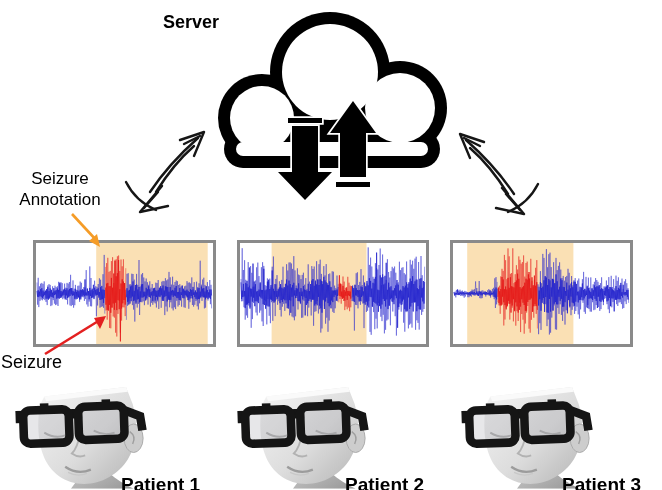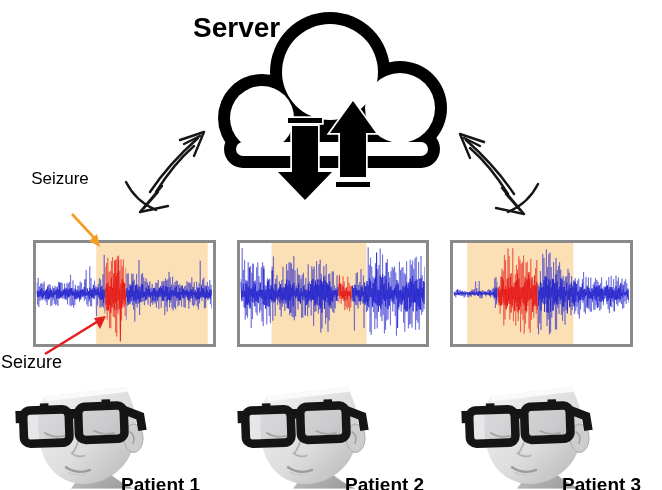--- a/index.html
+++ b/index.html
@@ -5,21 +5,21 @@
   html,body{margin:0;padding:0;}
   body{
     width:662px;height:490px;position:relative;overflow:hidden;
     background:#ffffff;
     font-family:"Liberation Sans",sans-serif;
     color:#000;
   }
   .abs{position:absolute;}
   .label{color:#000;}
   #server-label{
-    left:193px;top:12px;font-size:28px;font-weight:bold;letter-spacing:0px;
+    left:163px;top:12px;font-size:18px;font-weight:bold;letter-spacing:0px;
   }
   #seizure-annotation-label{
     left:0px;top:168px;width:120px;text-align:center;
     font-size:17px;line-height:21px;
   }
   #seizure-label{
     left:1px;top:352px;font-size:18px;
   }
   .patient-label{
     top:474px;font-size:19px;font-weight:bold;z-index:6;
@@ -90,20 +90,21 @@
     <polyline points="56,14 80,6 70,30"></polyline>
     <polyline points="60,18 76,10"></polyline>
     <polyline points="38,60 16,86 44,80"></polyline>
     <polyline points="34,66 20,82"></polyline>
     <path d="M 2 56 C 8 68 18 78 32 84"></path>
   </g>
 </svg>
 
 <div class="abs label" id="seizure-annotation-label">
   <div>Seizure</div>
+  <div>Annotation</div>
 </div>
 
 <div class="abs label" id="seizure-label">Seizure</div>
 
 <div class="abs eeg-plot" id="eeg-plot-1">
     <svg width="177" height="101">
       <rect x="60.2" y="0" width="111.5" height="101" fill="#fae0b4"></rect>
       <polyline points="1.0,39.5 1.6,61.7 2.2,34.8 2.8,64.1 3.4,43.3 4.0,57.9 4.6,40.7 5.2,56.6 5.8,39.9 6.4,57.3 7.0,40.9 7.6,56.1 8.2,38.4 8.8,57.1 9.4,47.5 10.0,58.9 10.6,47.8 11.2,62.1 11.8,42.4 12.4,55.7 13.0,41.1 13.6,54.1 14.2,41.9 14.8,63.1 15.4,46.7 16.0,62.3 16.6,43.3 17.2,57.1 17.8,48.6 18.4,60.7 19.0,42.7 19.6,62.1 20.2,44.1 20.8,61.5 21.4,43.3 22.0,63.0 22.6,38.8 23.2,55.5 23.8,40.6 24.4,53.0 25.0,39.3 25.6,54.8 26.2,40.1 26.8,56.2 27.4,46.2 28.0,54.8 28.6,40.6 29.2,55.5 29.8,44.7 30.4,56.9 31.0,39.9 31.6,61.4 32.2,40.6 32.8,53.4 33.4,39.0 34.0,62.4 34.6,31.8 35.2,63.1 35.8,45.2 36.4,62.0 37.0,37.4 37.6,64.7 38.2,45.7 38.8,62.2 39.4,41.9 40.0,54.7 40.6,46.8 41.2,53.6 41.8,42.8 42.4,54.7 43.0,42.6 43.6,58.8 44.2,38.6 44.8,54.6 45.4,39.8 46.0,53.9 46.6,47.5 47.2,54.3 47.8,44.1 48.4,57.9 49.0,44.5 49.6,56.1 50.2,27.1 50.8,61.4 51.4,45.1 52.0,63.6 52.6,48.1 53.2,58.6 53.8,23.4 54.4,63.2 55.0,35.0 55.6,63.4 56.2,46.9 56.8,54.1 57.4,48.1 58.0,54.6 58.6,37.7 59.2,53.2 59.8,43.2 60.4,73.3 61.0,43.9 61.6,62.5 62.2,41.0 62.8,52.9 63.4,35.3 64.0,64.7 64.6,36.7 65.2,63.9 65.8,46.6 66.4,63.4 67.0,31.2 67.6,64.8 68.2,11.9 68.8,70.7" fill="none" stroke="#2323cd" stroke-width="0.8" opacity="0.55"></polyline>
       <polyline points="69.4,23.9 70.0,67.5 70.6,20.1 71.2,76.7 71.8,14.8 72.4,67.1 73.0,28.9 73.6,85.0 74.2,27.9 74.8,85.3 75.4,18.1 76.0,64.1 76.6,14.2 77.2,73.5 77.8,40.0 78.4,74.6 79.0,16.8 79.6,89.7 80.2,16.3 80.8,93.5 81.4,13.3 82.0,70.9 82.6,12.5 83.2,57.9 83.8,28.0 84.4,89.7 85.0,16.5 85.6,77.6 86.2,23.3 86.8,64.2 87.4,16.3 88.0,64.4 88.6,40.4 89.2,73.1 89.8,25.2" fill="none" stroke="#e51717" stroke-width="0.8" opacity="0.55"></polyline>
       <polyline points="90.4,76.9 91.0,30.8 91.6,62.8 92.2,30.2 92.8,58.3 93.4,41.4 94.0,55.3 94.6,41.3 95.2,54.7 95.8,30.7 96.4,62.1 97.0,31.0 97.6,66.6 98.2,36.6 98.8,78.6 99.4,44.5 100.0,59.3 100.6,30.9 101.2,64.6 101.8,42.1 102.4,60.9 103.0,17.0 103.6,72.0 104.2,43.5 104.8,54.3 105.4,31.4 106.0,59.3 106.6,30.0 107.2,58.3 107.8,34.5 108.4,62.2 109.0,38.4 109.6,57.6 110.2,35.5 110.8,56.7 111.4,39.2 112.0,61.6 112.6,41.8 113.2,53.9 113.8,38.3 114.4,63.6 115.0,44.7 115.6,59.8 116.2,41.0 116.8,61.8 117.4,45.7 118.0,59.4 118.6,45.0 119.2,60.4 119.8,39.6 120.4,64.5 121.0,40.0 121.6,58.3 122.2,37.0 122.8,66.0 123.4,45.3 124.0,54.2 124.6,45.1 125.2,64.8 125.8,38.7 126.4,56.3 127.0,37.9 127.6,54.8 128.2,38.2 128.8,72.1 129.4,35.2 130.0,63.5 130.6,37.4 131.2,68.5 131.8,36.4 132.4,54.9 133.0,28.9 133.6,64.3 134.2,34.3 134.8,59.3 135.4,41.6 136.0,65.4 136.6,33.7 137.2,67.4 137.8,41.8 138.4,64.3 139.0,39.0 139.6,66.1 140.2,37.5 140.8,57.8 141.4,38.2 142.0,63.5 142.6,42.0 143.2,62.0 143.8,41.2 144.4,55.0 145.0,43.6 145.6,63.7 146.2,42.2 146.8,53.3 147.4,46.9 148.0,64.3 148.6,43.3 149.2,64.8 149.8,42.7 150.4,54.4 151.0,38.1 151.6,57.1 152.2,39.7 152.8,65.8 153.4,39.4 154.0,59.2 154.6,40.4 155.2,55.2 155.8,34.4 156.4,62.0 157.0,46.3 157.6,63.6 158.2,39.1 158.8,61.8 159.4,47.7 160.0,58.0 160.6,38.7 161.2,63.3 161.8,46.5 162.4,66.5 163.0,40.3 163.6,60.3 164.2,17.7 164.8,54.9 165.4,41.7 166.0,57.9 166.6,36.5 167.2,54.7 167.8,34.7 168.4,65.4 169.0,41.9 169.6,64.7 170.2,43.0 170.8,54.0 171.4,39.1 172.0,57.5 172.6,43.3 173.2,54.2 173.8,37.0 174.4,61.2 175.0,41.8 175.6,65.4" fill="none" stroke="#2323cd" stroke-width="0.8" opacity="0.55"></polyline>

